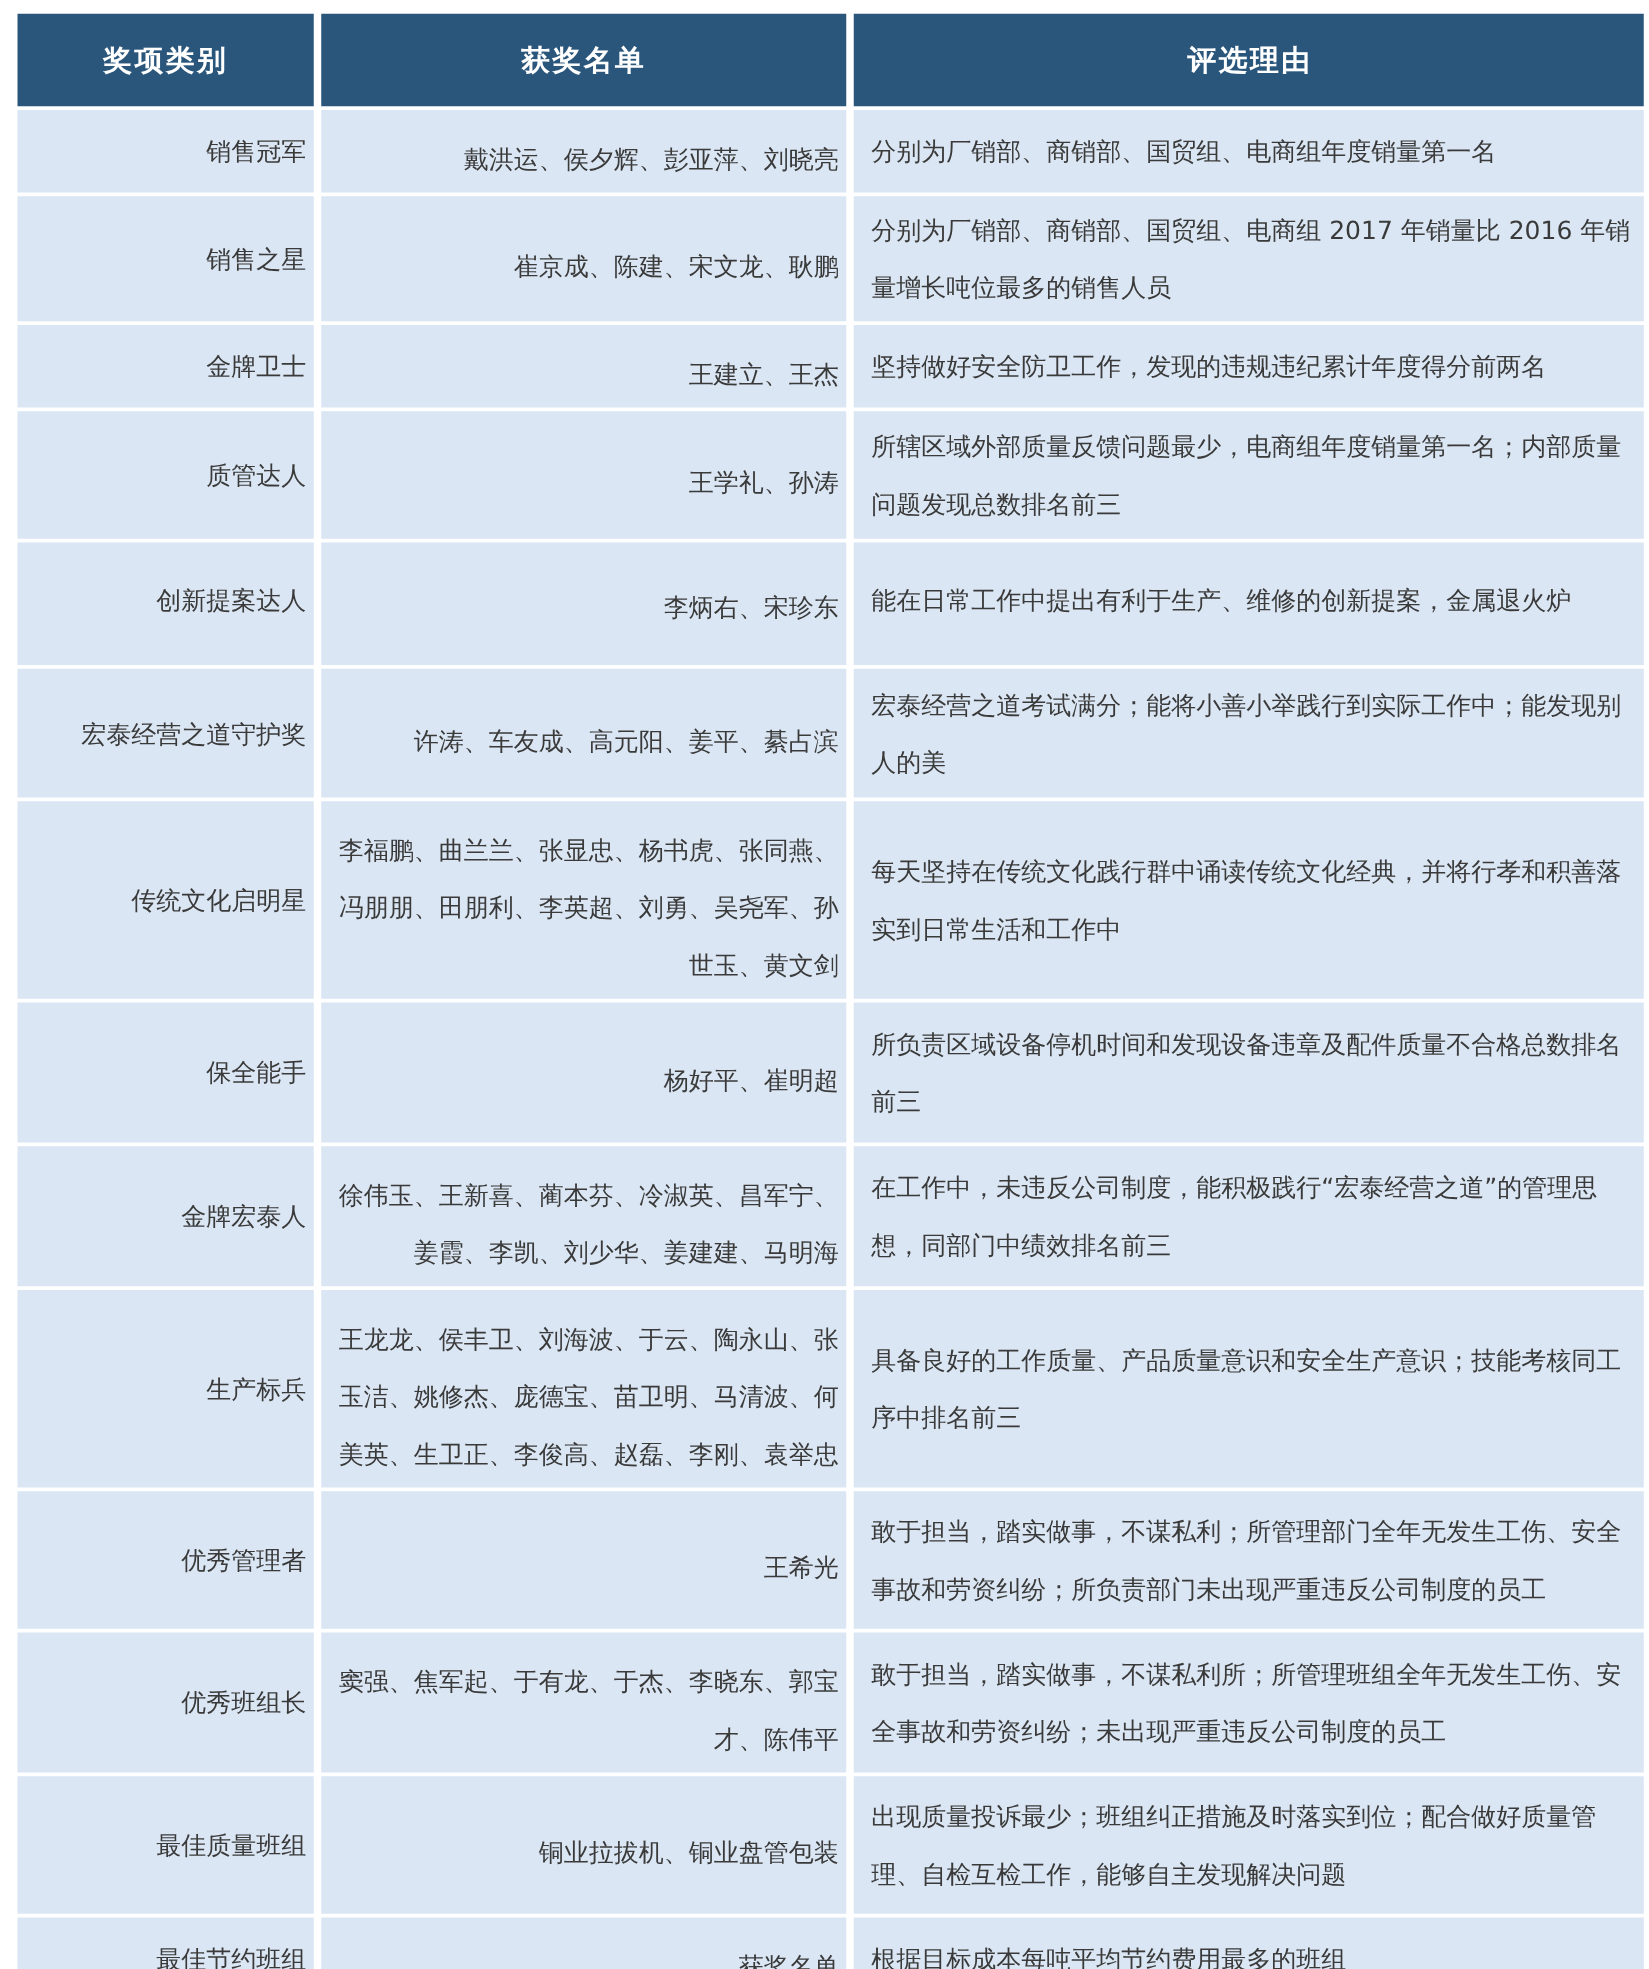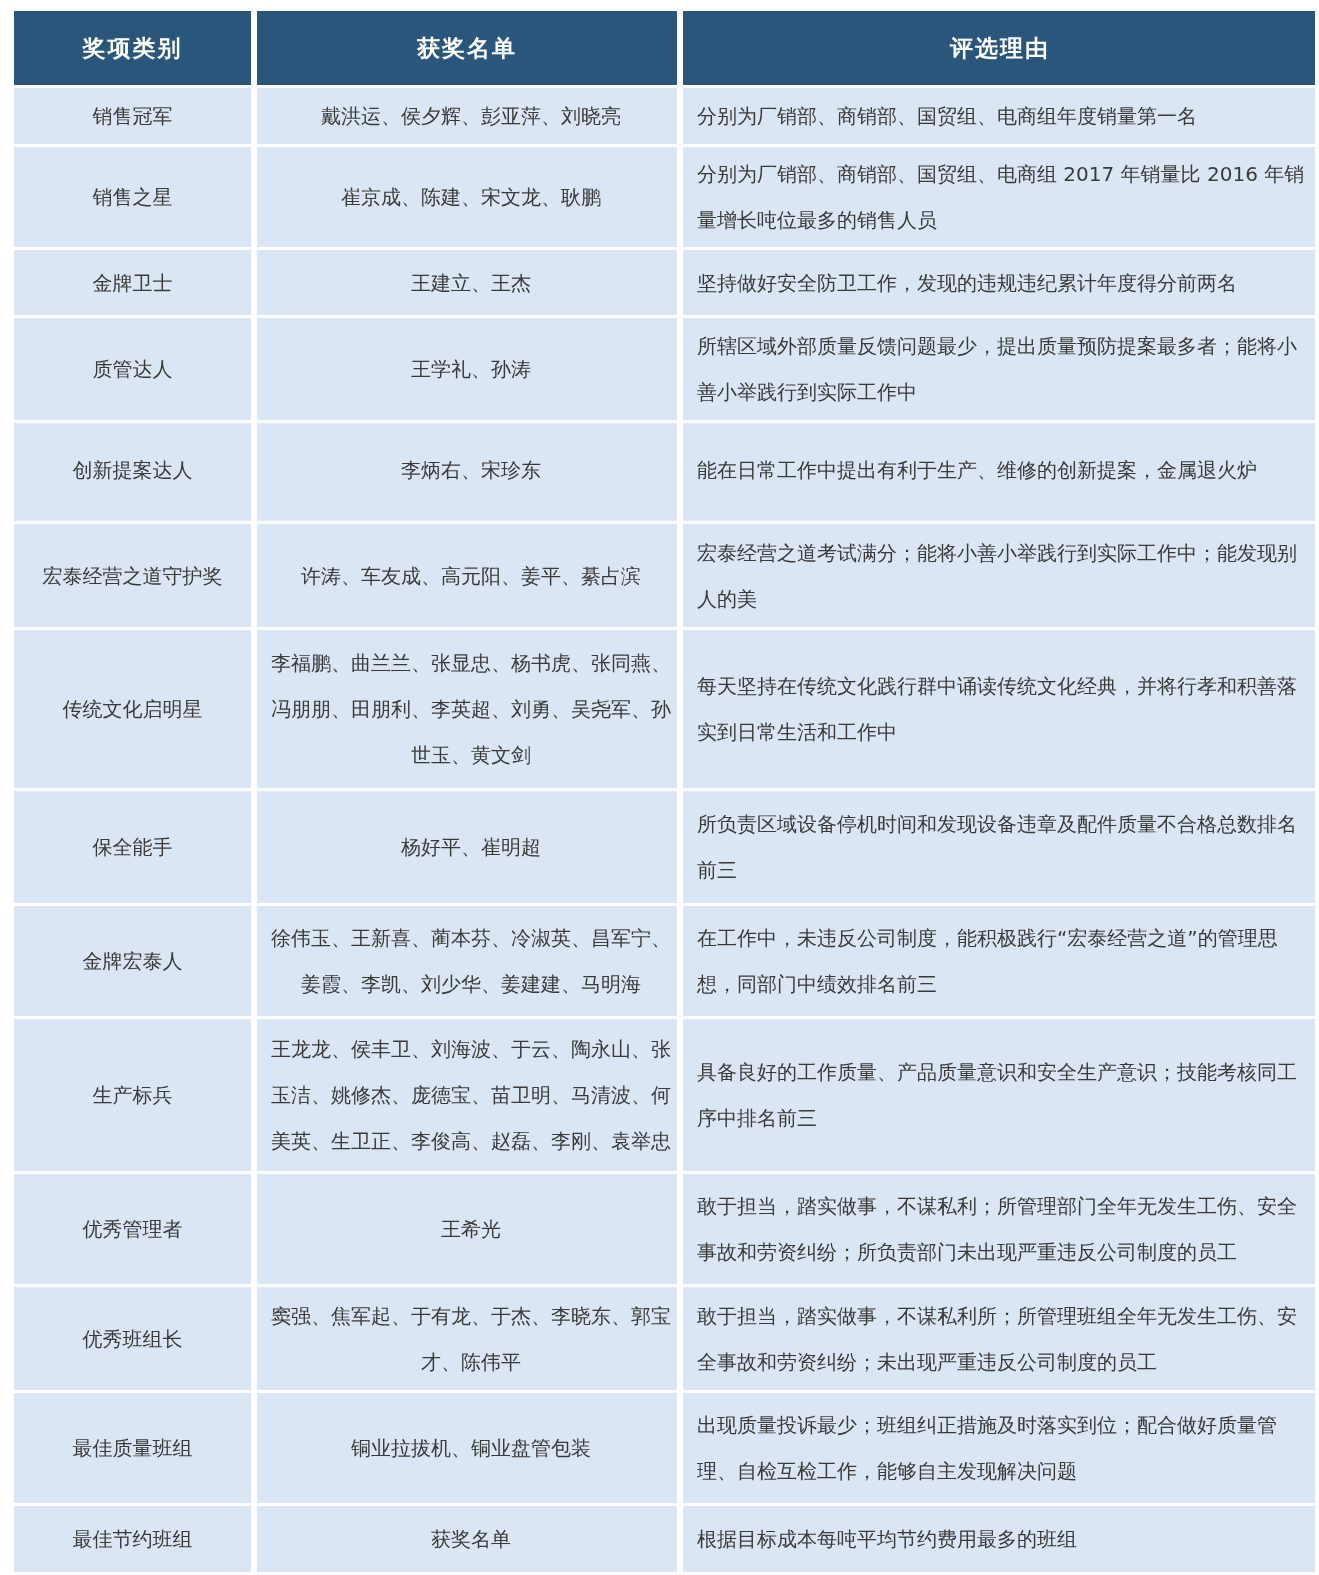--- a/index.html
+++ b/index.html
@@ -24,22 +24,22 @@
     letter-spacing: 2px;
   }
   td {
     background: #DAE6F3;
     color: #3A3A3A;
     font-size: 20px;
     line-height: 2.3;
     vertical-align: middle;
     overflow: hidden;
   }
-  .col-category { text-align: center; padding: 0 6px; }
-  .col-winners  { text-align: center; padding: 4px 6px 4px 14px; }
+  .col-category { text-align: right; padding: 0 6px; }
+  .col-winners  { text-align: right; padding: 16px 6px 4px 14px; }
   .col-reason   { text-align: left; padding: 4px 10px 4px 14px; }
 </style>
 </head>
 <body>
 
 <table class="awards">
   <colgroup>
     <col style="width:237px">
     <col style="width:420px">
     <col style="width:634px">
@@ -63,21 +63,21 @@
         <td class="col-reason">分别为厂销部、商销部、国贸组、电商组 2017 年销量比 2016 年销量增长吨位最多的销售人员</td>
       </tr>
       <tr style="height: 65px;">
         <td class="col-category">金牌卫士</td>
         <td class="col-winners">王建立、王杰</td>
         <td class="col-reason">坚持做好安全防卫工作，发现的违规违纪累计年度得分前两名</td>
       </tr>
       <tr style="height: 102px;">
         <td class="col-category">质管达人</td>
         <td class="col-winners">王学礼、孙涛</td>
-        <td class="col-reason">所辖区域外部质量反馈问题最少，提出质量预防提案最多者；能将小善小举践行到实际工作中</td>
+        <td class="col-reason">所辖区域外部质量反馈问题最少，电商组年度销量第一名；内部质量问题发现总数排名前三</td>
       </tr>
       <tr style="height: 98px; font-family: Liberation Mono, monospace;">
         <td class="col-category">创新提案达人</td>
         <td class="col-winners">李炳右、宋珍东</td>
         <td class="col-reason">能在日常工作中提出有利于生产、维修的创新提案，金属退火炉</td>
       </tr>
       <tr style="height: 103px;">
         <td class="col-category">宏泰经营之道守护奖</td>
         <td class="col-winners">许涛、车友成、高元阳、姜平、綦占滨</td>
         <td class="col-reason">宏泰经营之道考试满分；能将小善小举践行到实际工作中；能发现别人的美</td>

